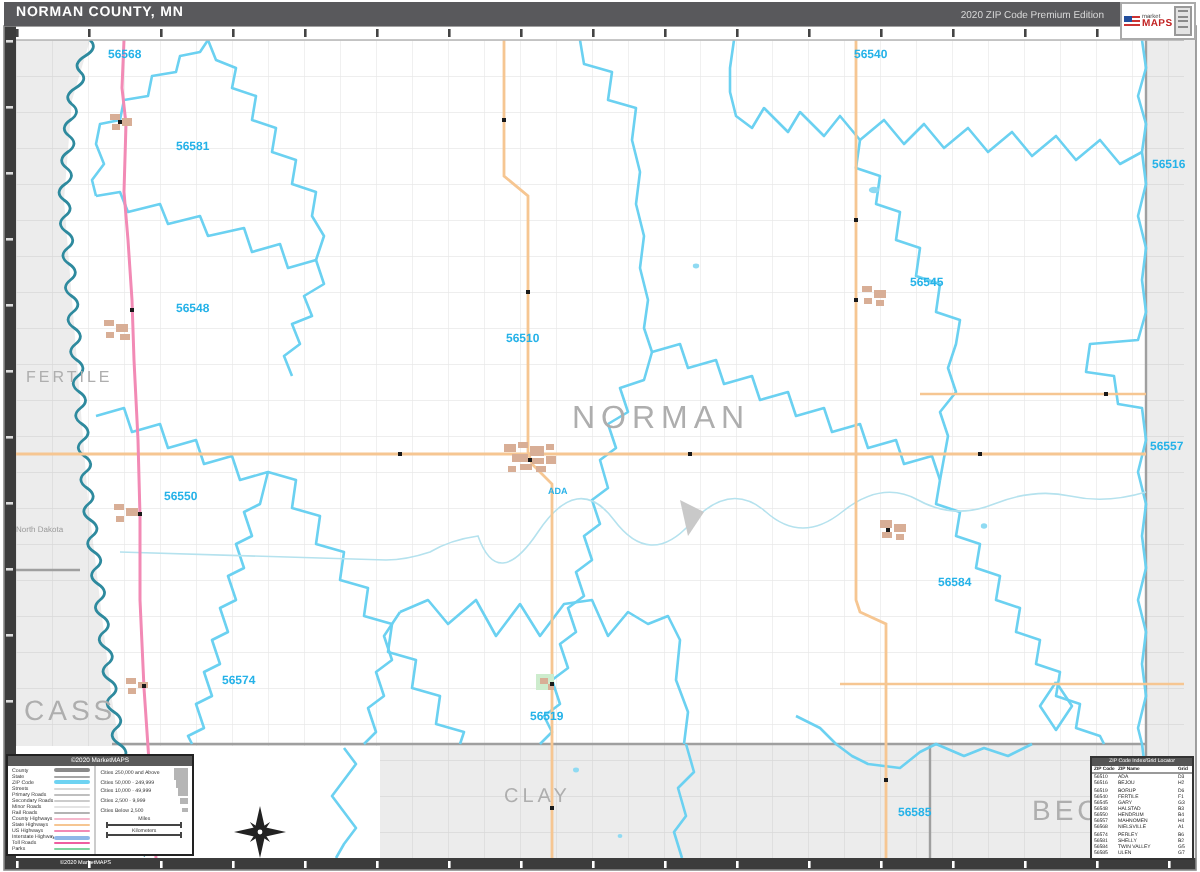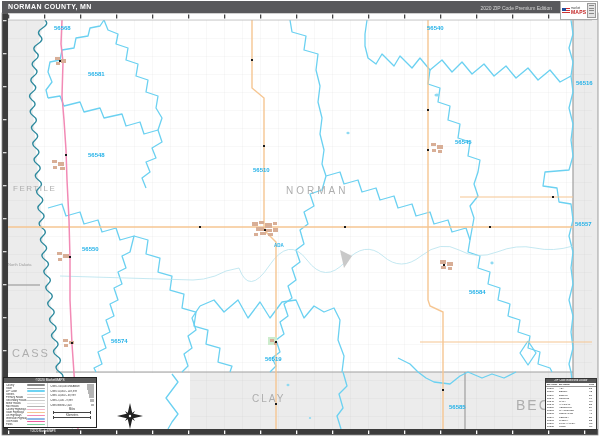--- a/index.html
+++ b/index.html
@@ -254,22 +254,22 @@
       <div class="zipl" style="left: 111px; top: 338px;">56574</div>
       <div class="zipl" style="left: 253px; top: 167px;">56510</div>
       <div class="zipl" style="left: 265px; top: 356px;">56519</div>
       <div class="zipl" style="left: 427px; top: 25px;">56540</div>
       <div class="zipl" style="left: 455px; top: 139px;">56545</div>
       <div class="zipl" style="left: 576px; top: 80px;">56516</div>
       <div class="zipl" style="left: 575px; top: 221px;">56557</div>
       <div class="zipl" style="left: 469px; top: 289px;">56584</div>
       <div class="zipl" style="left: 449px; top: 404px;">56585</div>
       <div class="cty" style="left: 13px; top: 185px; font-size: 8px; letter-spacing: 1.5px;">FERTILE</div>
-      <div class="cty" style="left: 12px; top: 348px; font-size: 11px; letter-spacing: 2px;">CASS</div>
-      <div class="cty" style="left: 286px; top: 186px; font-size: 10px; letter-spacing: 3px; text-align: center;">NORMAN</div>
+      <div class="cty" style="left: 12px; top: 348px; font-size: 14px; letter-spacing: 2px;">CASS</div>
+      <div class="cty" style="left: 286px; top: 202px; font-size: 16px; letter-spacing: 3px; text-align: center;">NORMAN</div>
       <div class="cty" style="left: 252px; top: 394px; font-size: 10px; letter-spacing: 2px;">CLAY</div>
       <div class="cty" style="left: 516px; top: 398px; font-size: 14px; letter-spacing: 2px;">BECKER</div>
       <div class="stl" style="left: 8px; top: 263px;">North Dakota</div>
       <div class="cityl" style="left: 274px; top: 244px;">ADA</div>
     </div>
 
   <div id="legend">
     <div id="lg-title">©2020 MarketMAPS</div>
     <div id="lg-body">
       <div id="lg-roads">

